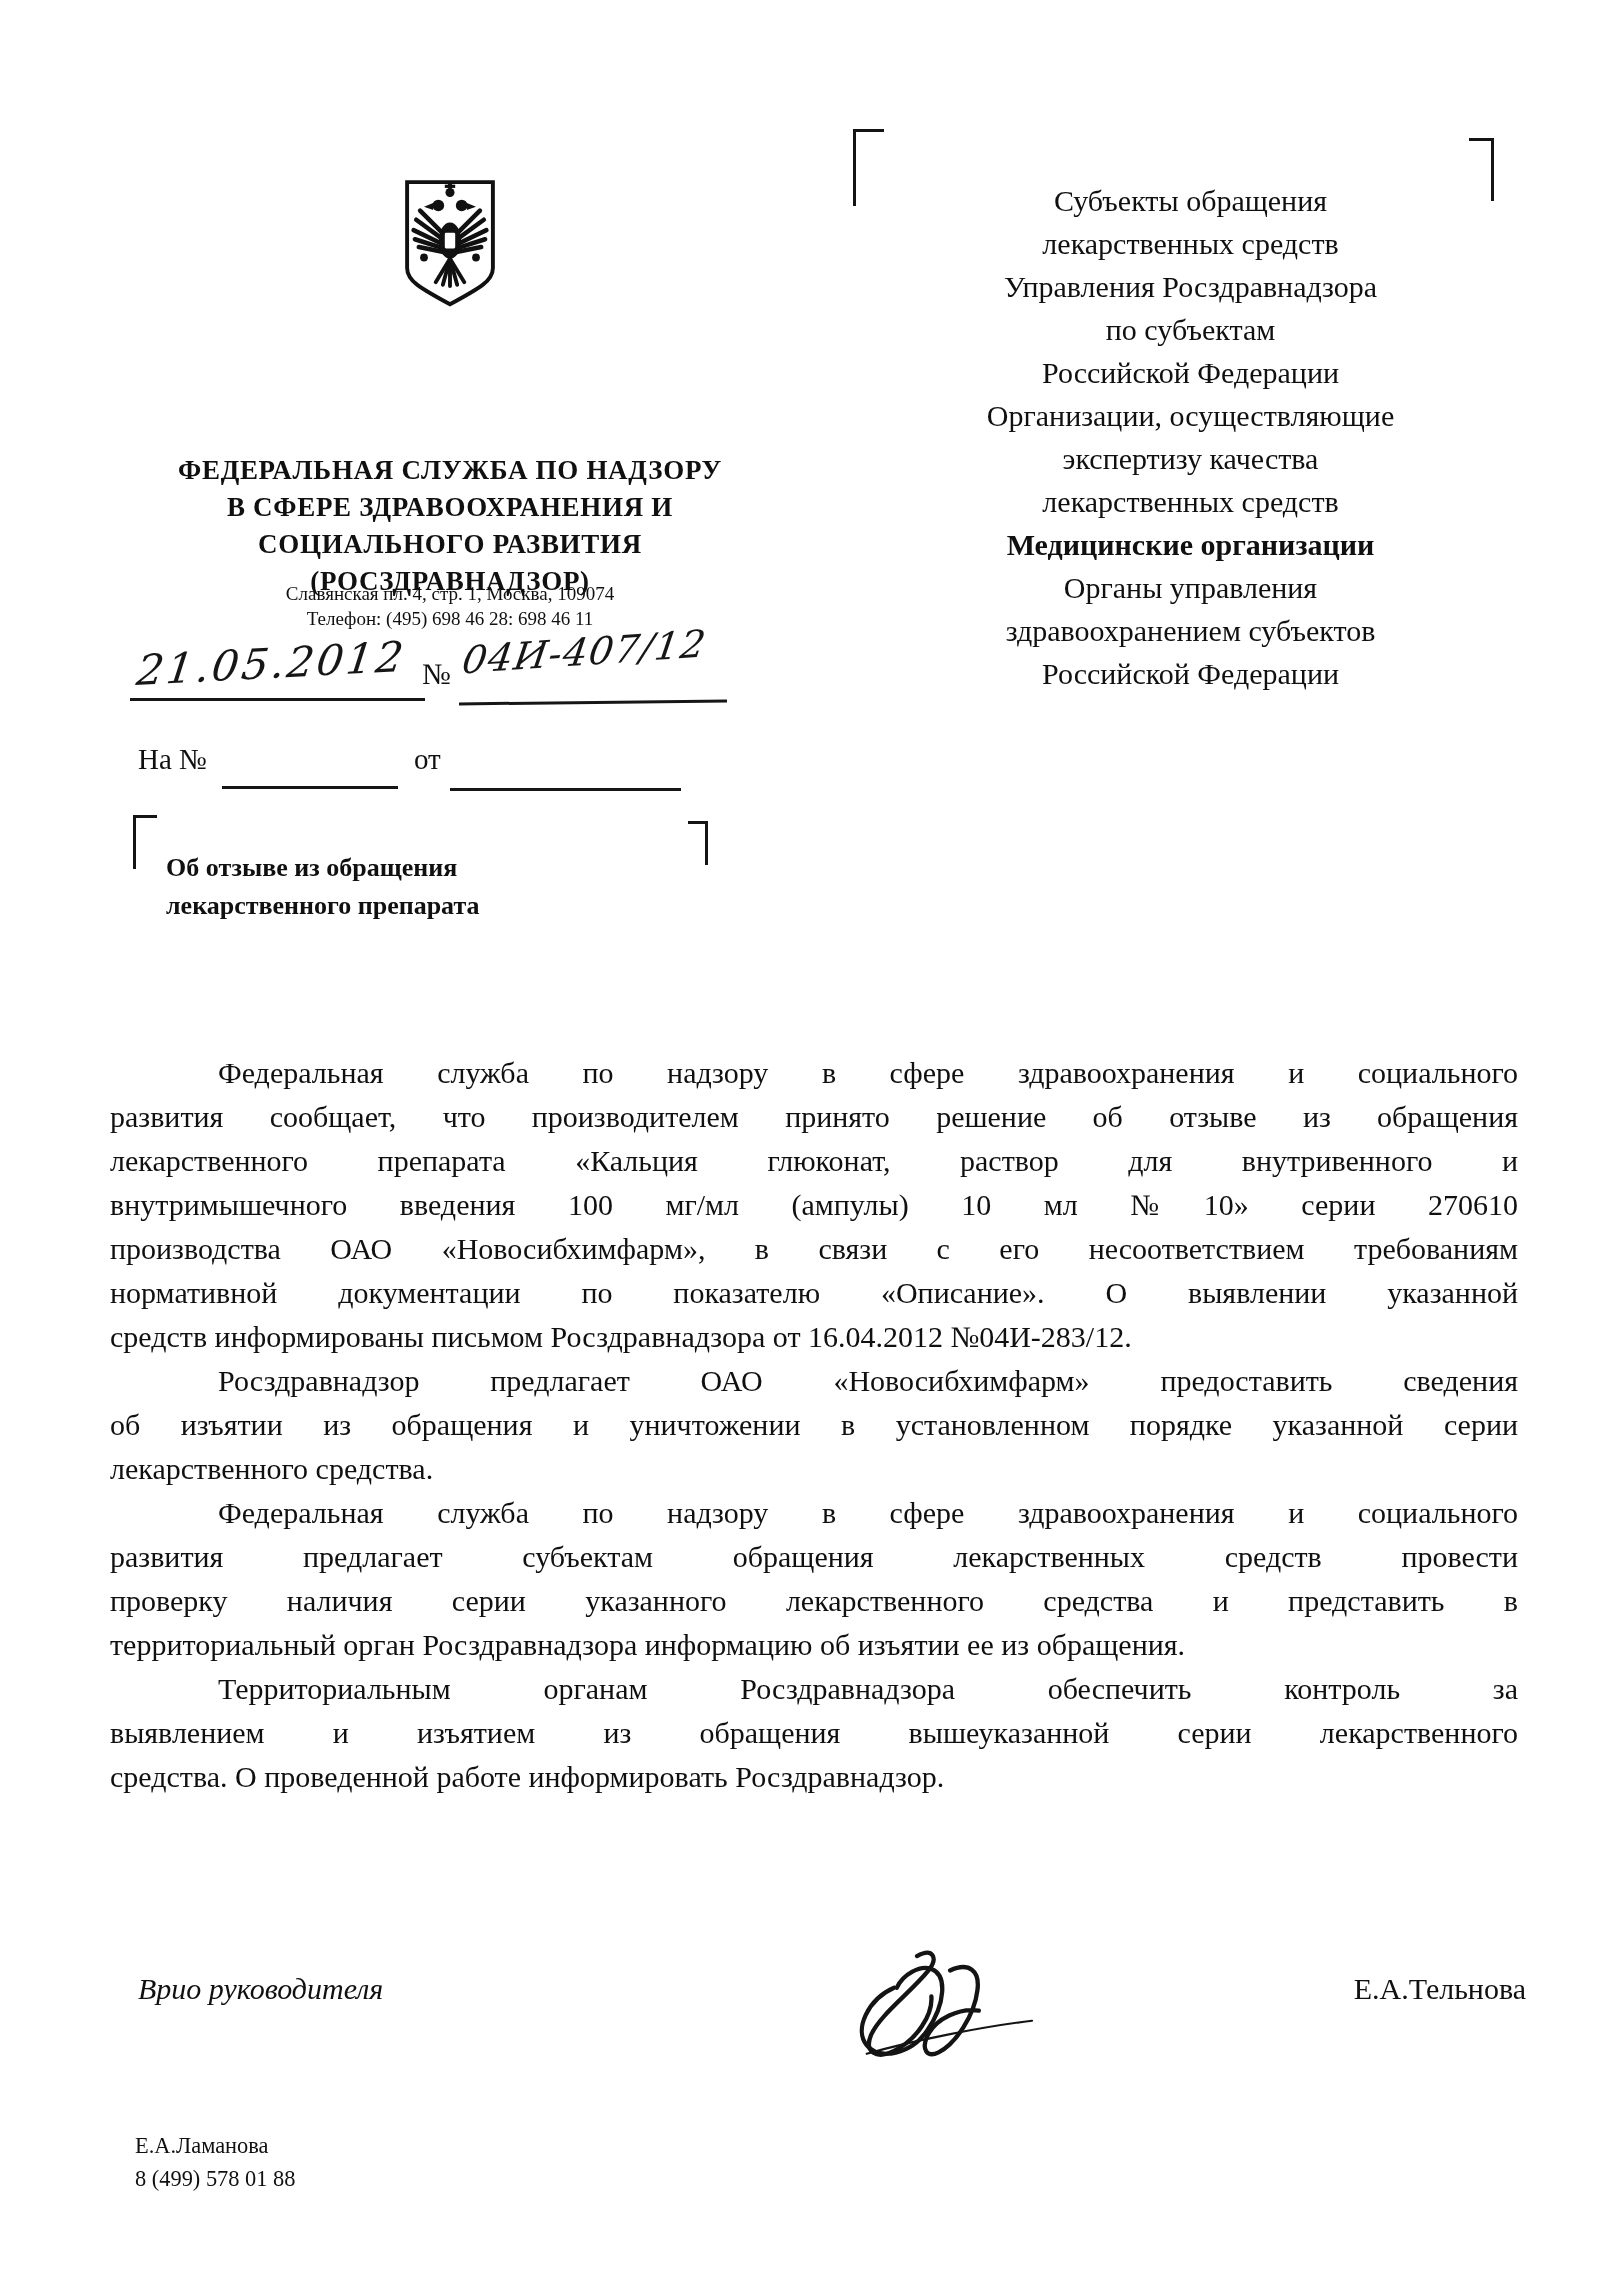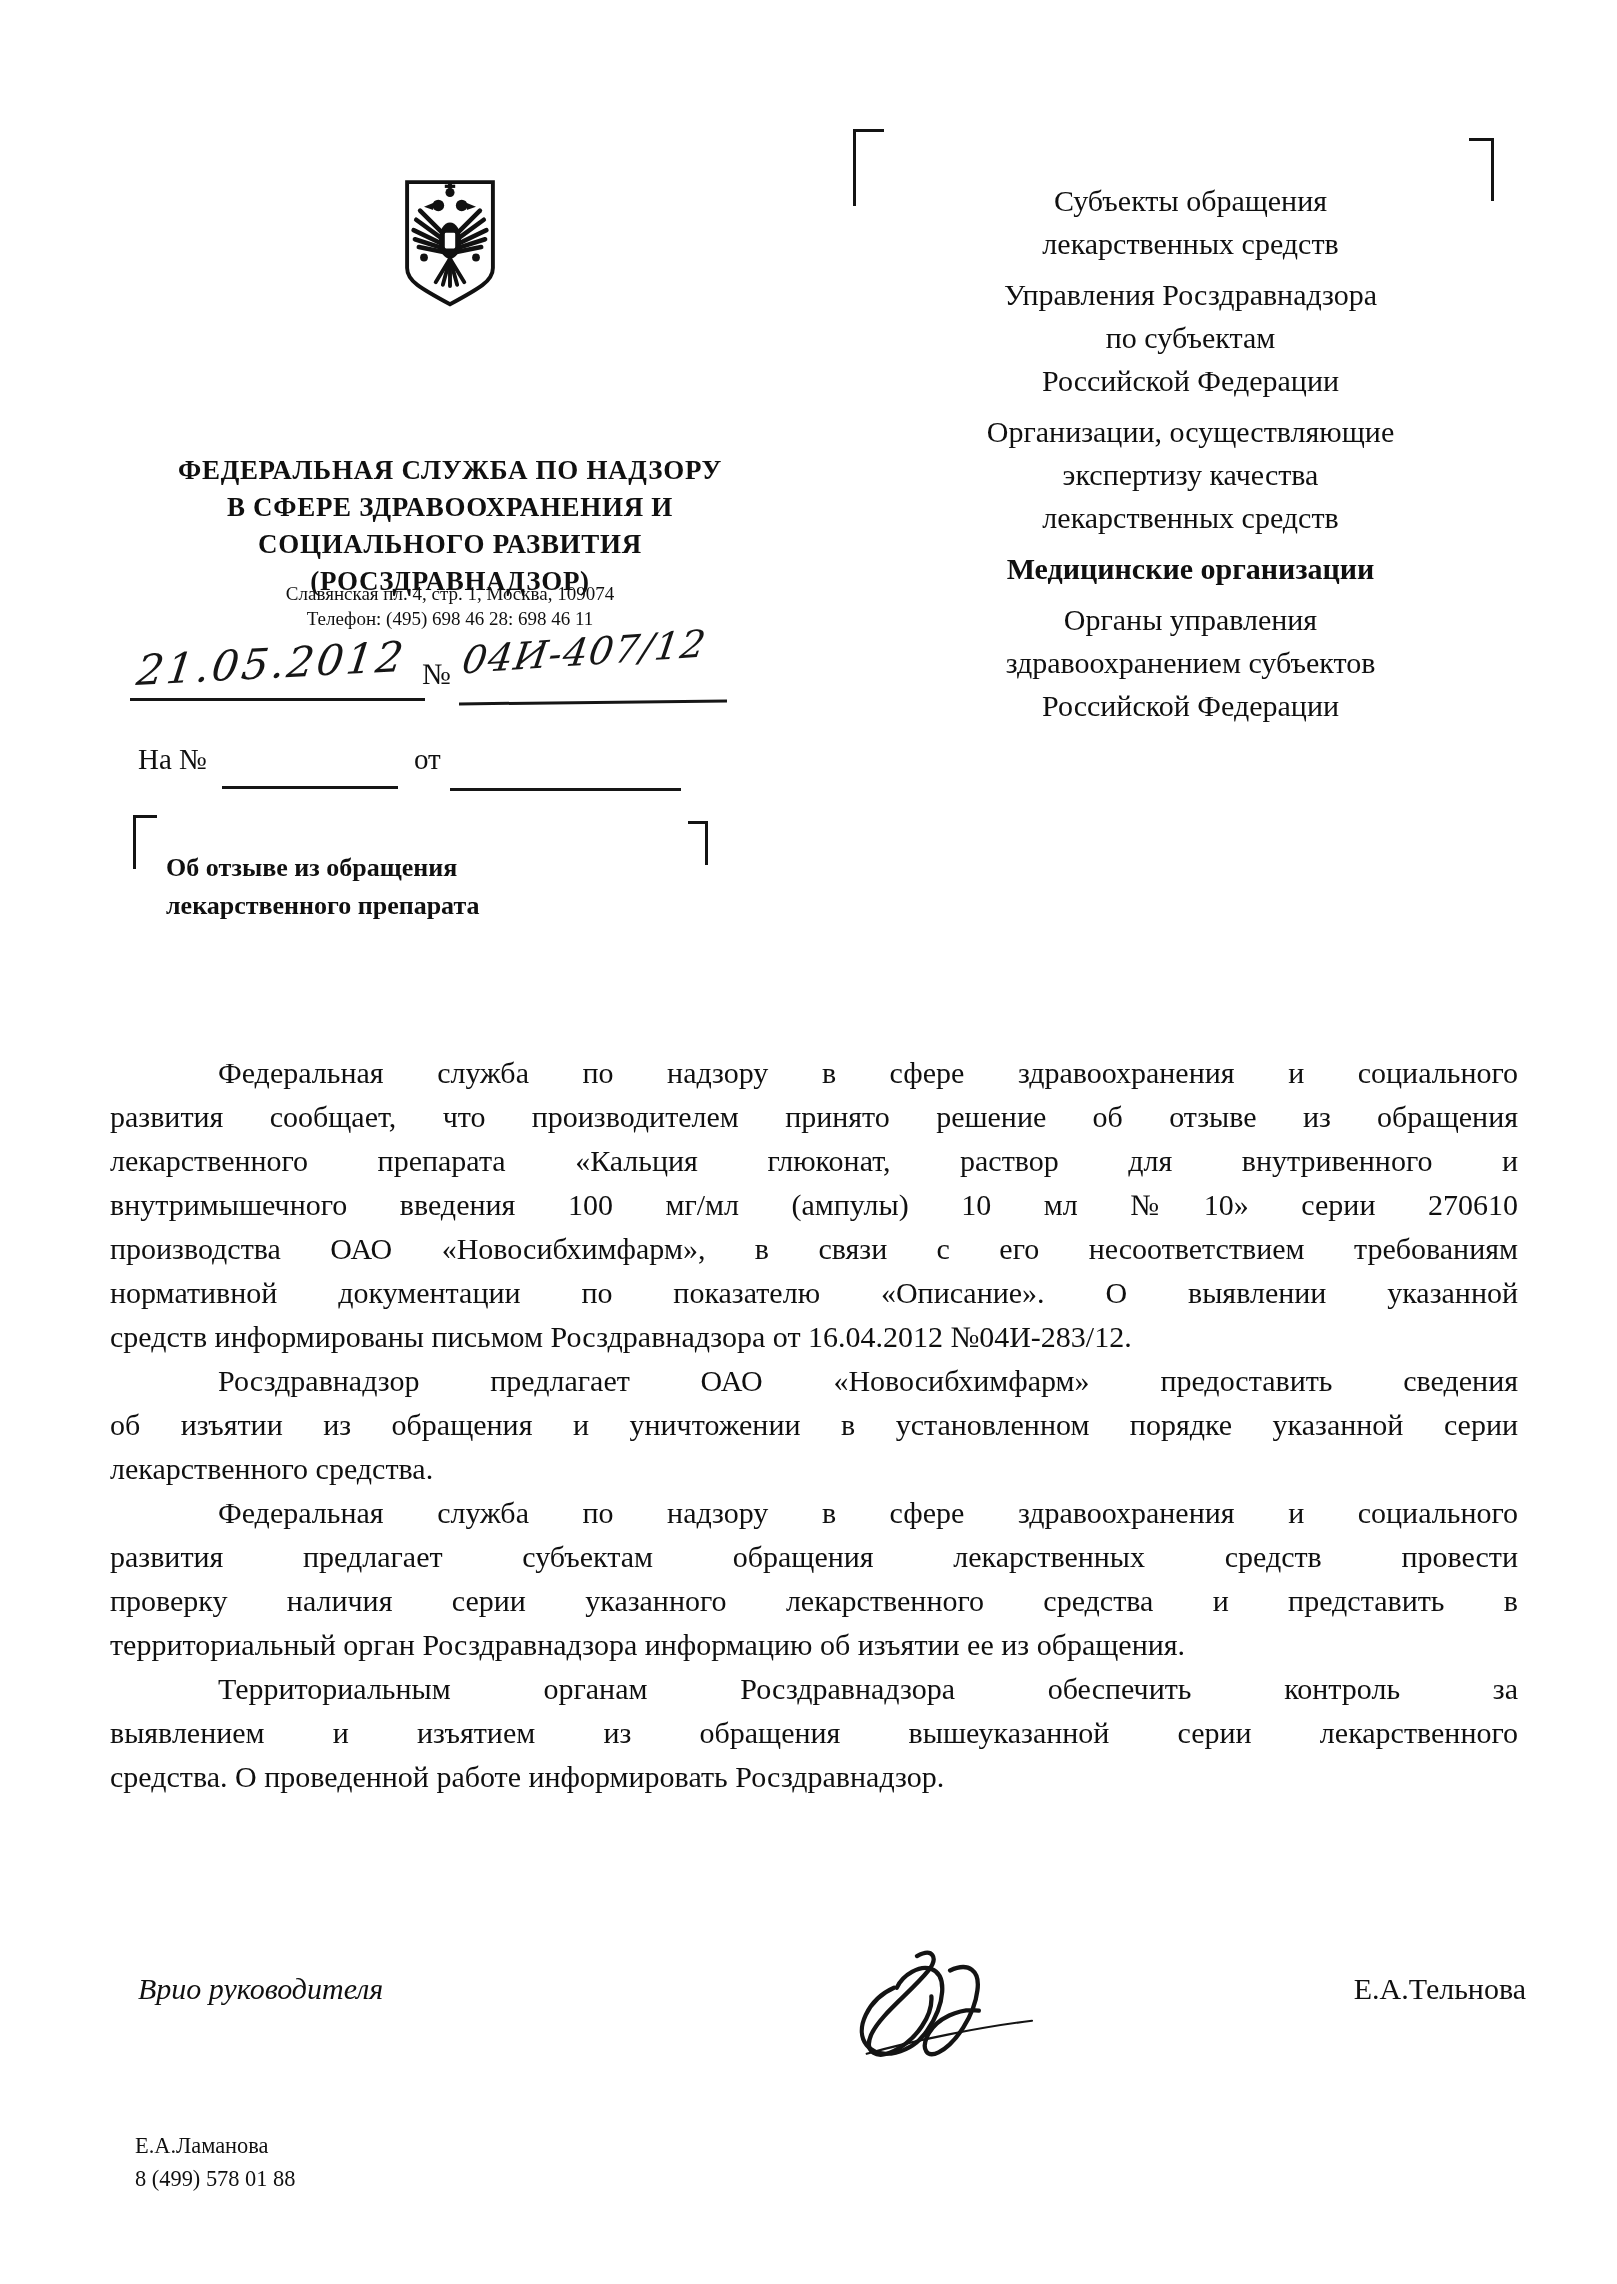--- a/index.html
+++ b/index.html
@@ -44,21 +44,21 @@
   .subj-br-l{left:133px;top:815px;width:21px;height:51px;}
   .subj-br-r{left:688px;top:821px;width:17px;height:41px;}
   .rcpt-br-l{left:853px;top:129px;width:28px;height:74px;}
   .rcpt-br-r{left:1469px;top:138px;width:22.4px;height:60px;}
 
   .subject{left:166px;top:849px;width:552px;font-size:26px;line-height:38px;font-weight:bold;}
 
   
   .recipients{left:842px;top:179px;width:697px;font-size:30px;line-height:43px;}
   .rcpt{text-align:center;white-space:pre-line;}
-  .rcpt+.rcpt{margin-top:8px;}
+  .rcpt+.rcpt{margin-top:0;}
   .rcpt-2{margin-top:43px;}
   .rcpt-3{margin-top:47px;}
   .rcpt-4{margin-top:51px;font-weight:bold;}
   .rcpt-5{margin-top:42px;}
 
   
   .body-block{left:110px;top:1051px;width:1408px;font-size:30px;line-height:44px;}
   .bline{text-align:justify;text-align-last:justify;}
   .bline-first{text-indent:108px;}
   .bline-last{text-align-last:left;}

